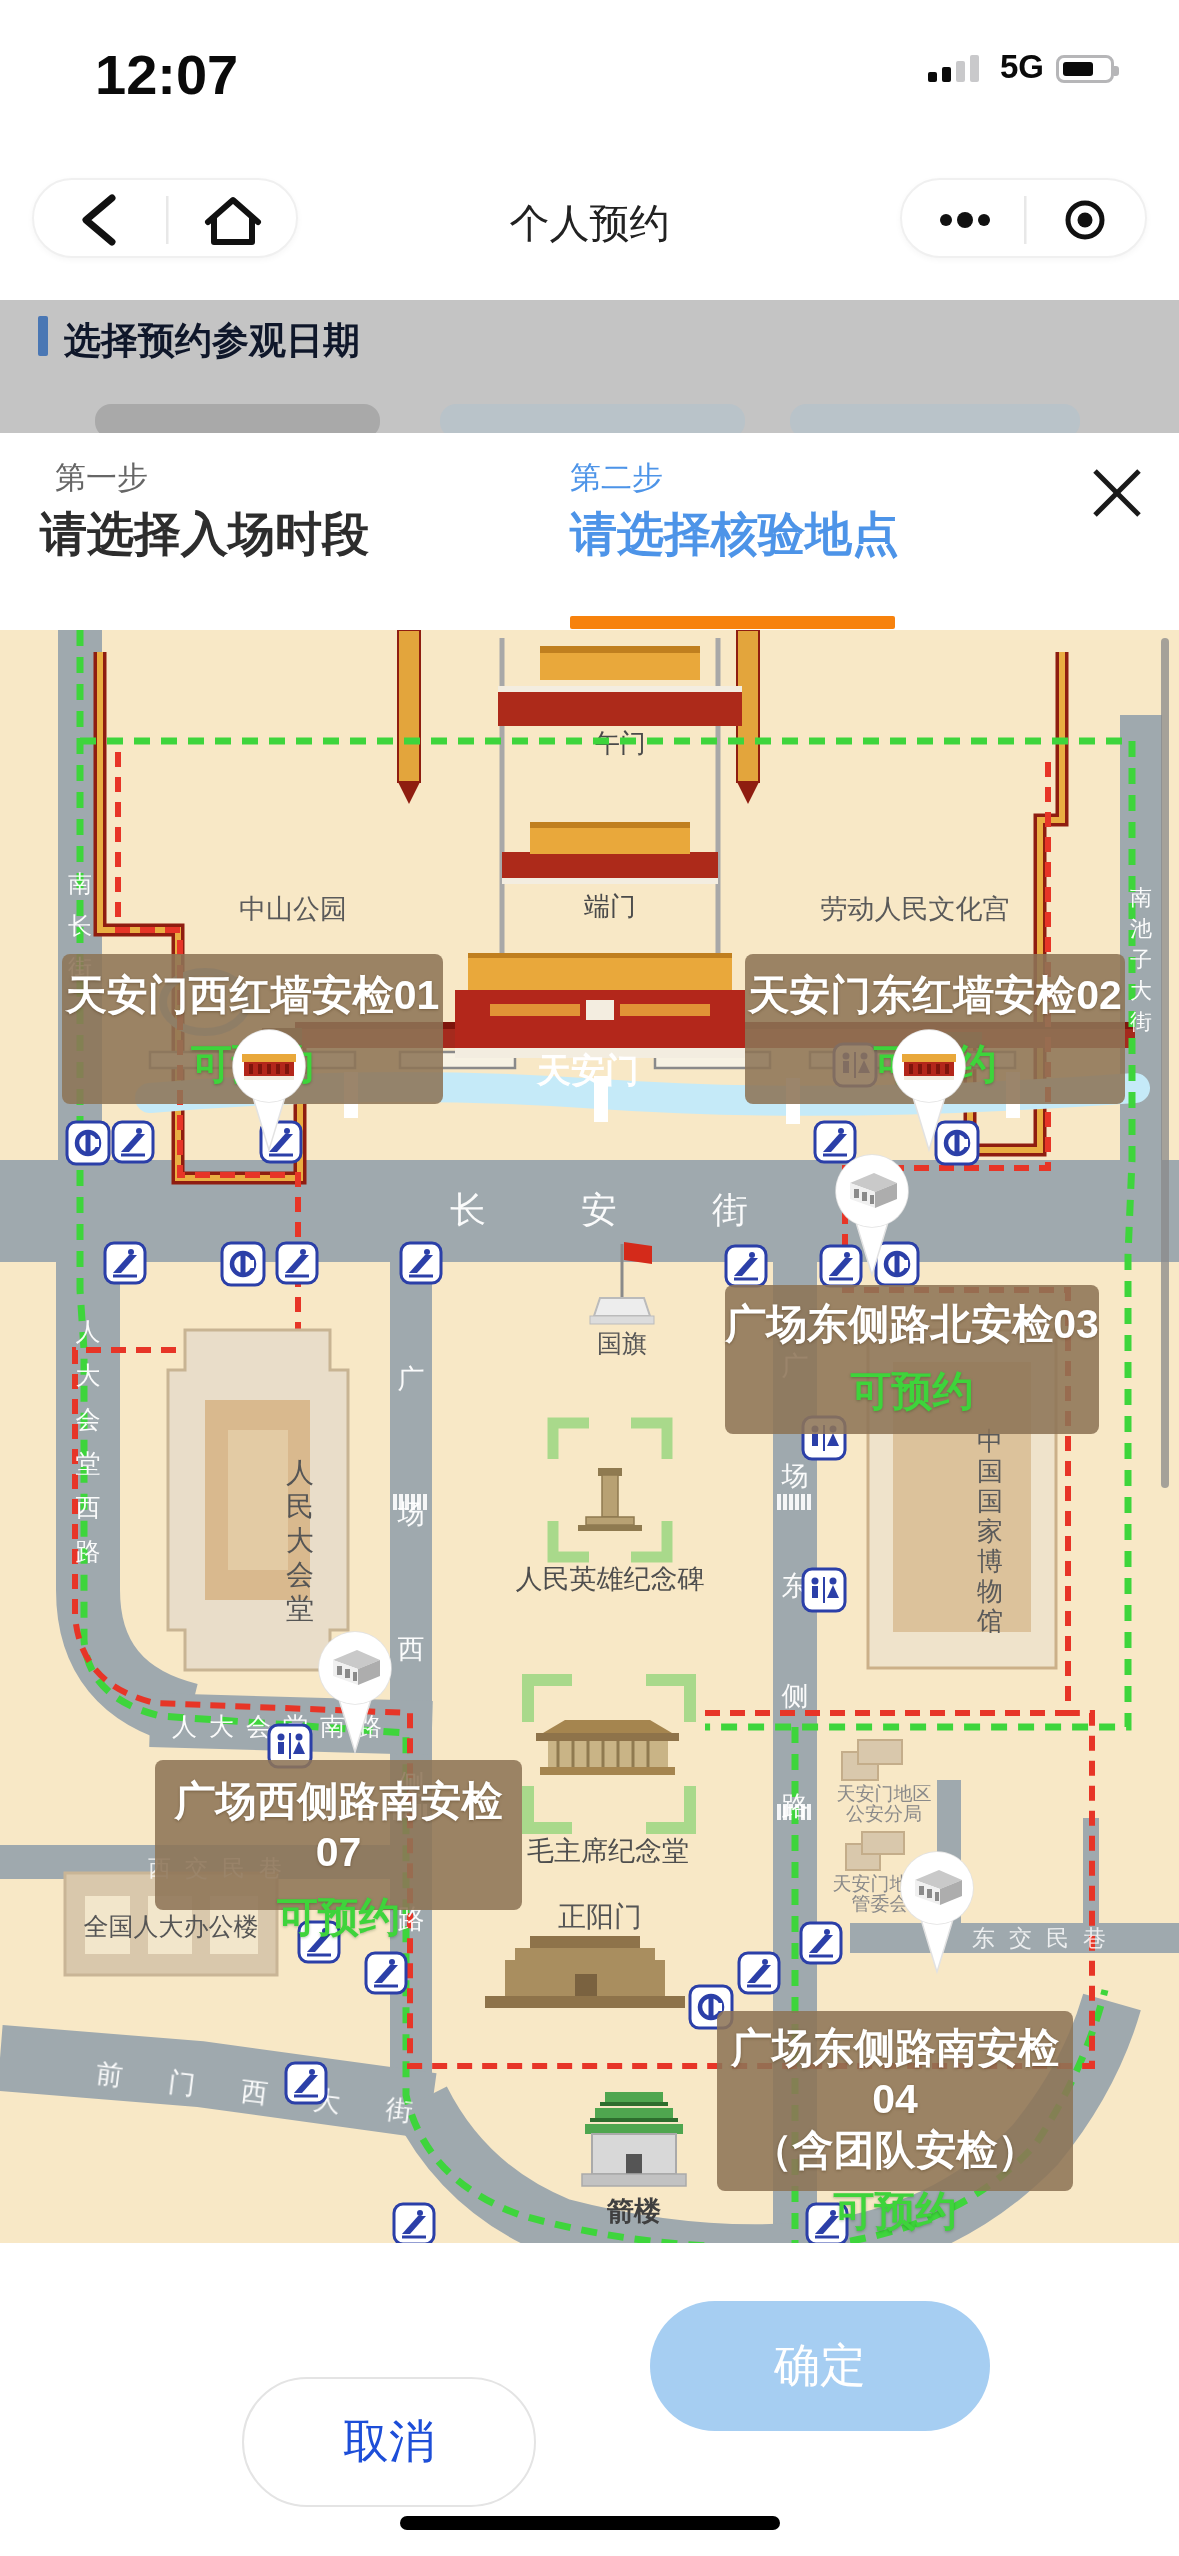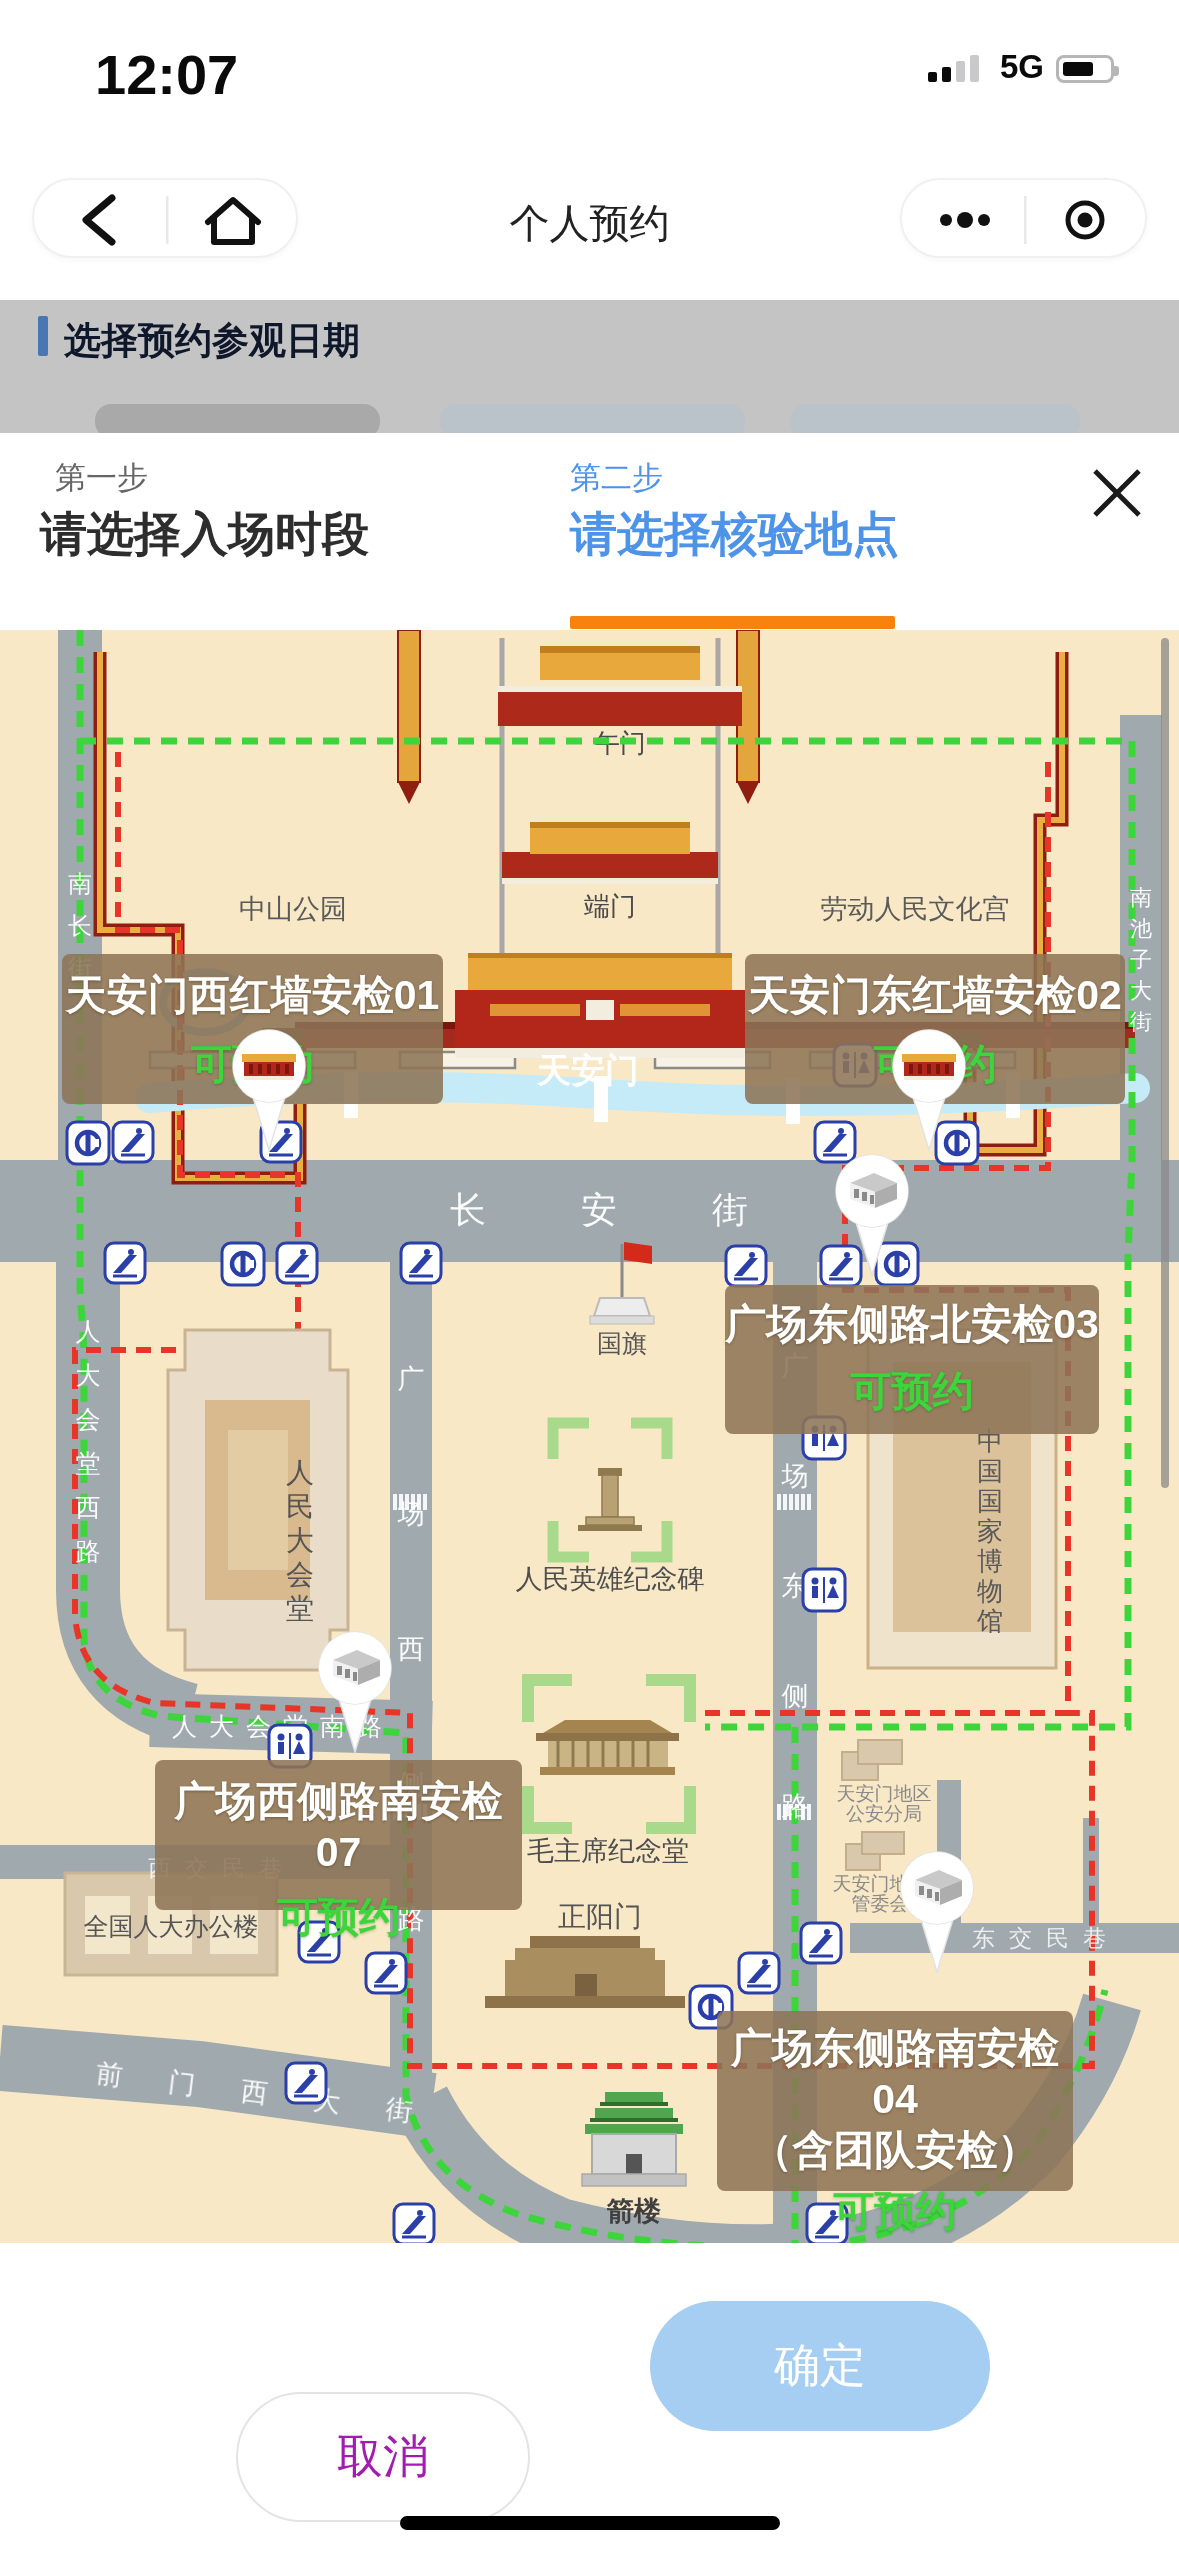--- a/index.html
+++ b/index.html
@@ -38,21 +38,21 @@
 
   
   .map{position:absolute;left:0;top:197px;width:1179px;height:1613px;background:#f8e8c6;overflow:hidden;}
   .cp{position:absolute;background:rgba(141,116,86,0.88);border-radius:8px;text-align:center;color:#fff;}
   .cp .l1{font-size:41px;font-weight:700;text-shadow:0 1px 3px rgba(60,40,10,0.4);}
   .cp .st{font-size:41px;font-weight:700;color:#3ed43b;text-shadow:0 1px 3px rgba(0,60,0,0.3);}
   .pin{position:absolute;}
 
   
   .btn{position:absolute;top:2377px;height:130px;border-radius:65px;font-size:46px;display:flex;align-items:center;justify-content:center;}
-  .btn-cancel{left:236px;width:294px;background:#fff;border:2px solid #e4e4e4;color:#a21caf;margin-top:15px;}
+  .btn-cancel{left:242px;width:294px;background:#fff;border:2px solid #e4e4e4;color:#1d4ed8;}
   .btn-confirm{left:650px;width:340px;background:#a6cef2;color:#fff;}
   .homebar{position:absolute;left:400px;top:2516px;width:380px;height:14px;border-radius:7px;background:#000;}
 
   svg text{user-select:none;}
 </style>
 </head>
 <body>
 
 <div id="screen">
 

